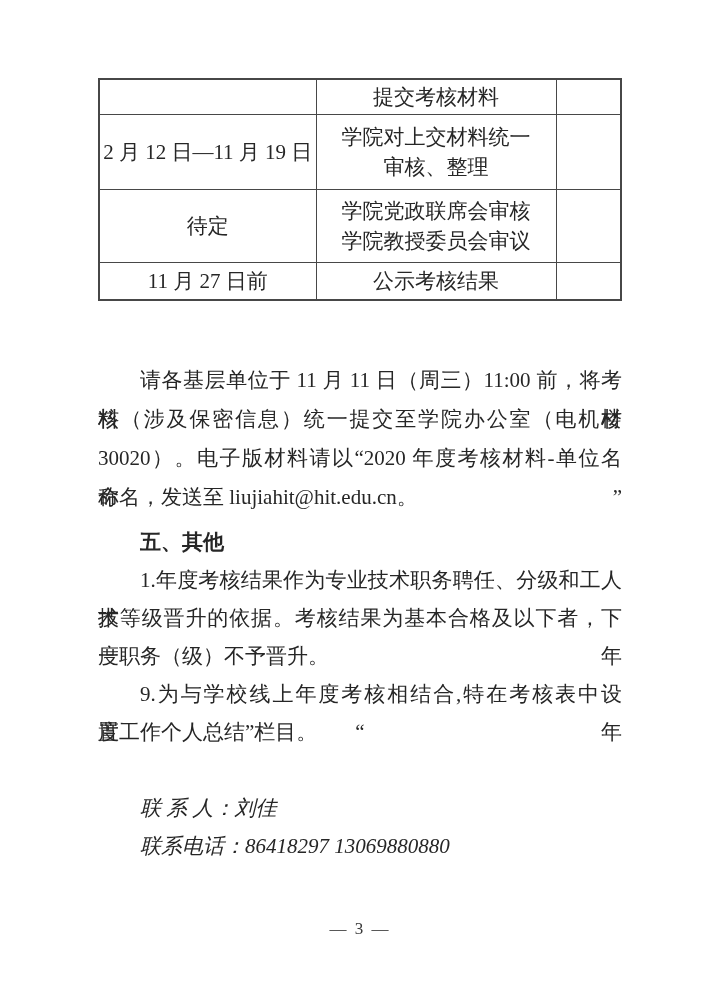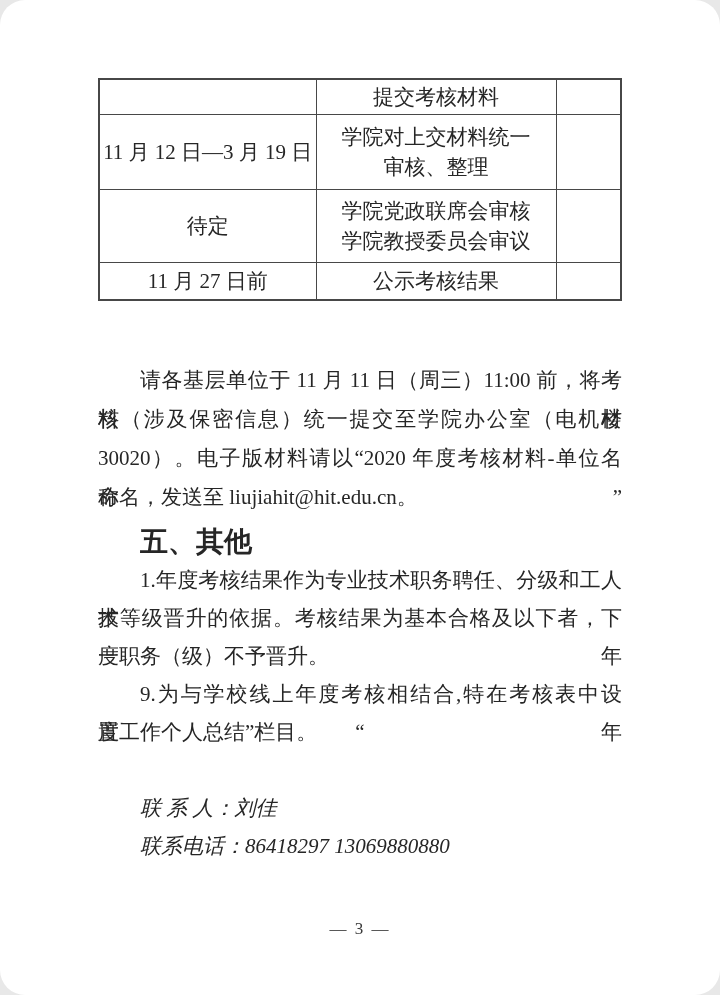--- a/index.html
+++ b/index.html
@@ -6,21 +6,20 @@
   body { background: #e8e8e8; }
   .page {
     position: relative;
     width: 720px;
     height: 995px;
     margin: 0 auto;
     background: #ffffff;
     font-family: "Liberation Serif", "DejaVu Serif", serif;
     color: #262626;
     overflow: hidden;
-    border-radius: 25px;
   }
   .content {
     position: absolute;
     left: 98px;
     top: 0;
     width: 524px;
   }
   
   table.sched {
     border-collapse: collapse;
@@ -54,21 +53,21 @@
   .jfull {
     white-space: normal;
     text-align: justify;
     text-align-last: justify;
   }
   .intro { margin-top: 60px; }
   .sect { margin-top: 6px; }
   .heading {
     font-family: "Liberation Sans", "DejaVu Sans", sans-serif;
     font-weight: bold;
-    font-size: 28px;
+    font-size: 21px;
   }
   .contact { margin-top: 38px; font-style: italic; }
   
   .footer {
     position: absolute;
     left: 0;
     top: 919px;
     width: 720px;
     text-align: center;
     font-size: 17px;
@@ -90,21 +89,21 @@
       </colgroup>
       <tbody>
         <tr class="r1">
           <td></td>
           <td>
             <div class="cl">提交考核材料</div>
           </td>
           <td></td>
         </tr>
         <tr class="r2">
-          <td>11 月 12 日—3 月 19 日</td>
+          <td>2 月 12 日—11 月 19 日</td>
           <td>
             <div class="cl">学院对上交材料统一</div>
             <div class="cl">审核、整理</div>
           </td>
           <td></td>
         </tr>
         <tr class="r3">
           <td>待定</td>
           <td>
             <div class="cl">学院党政联席会审核</div>

